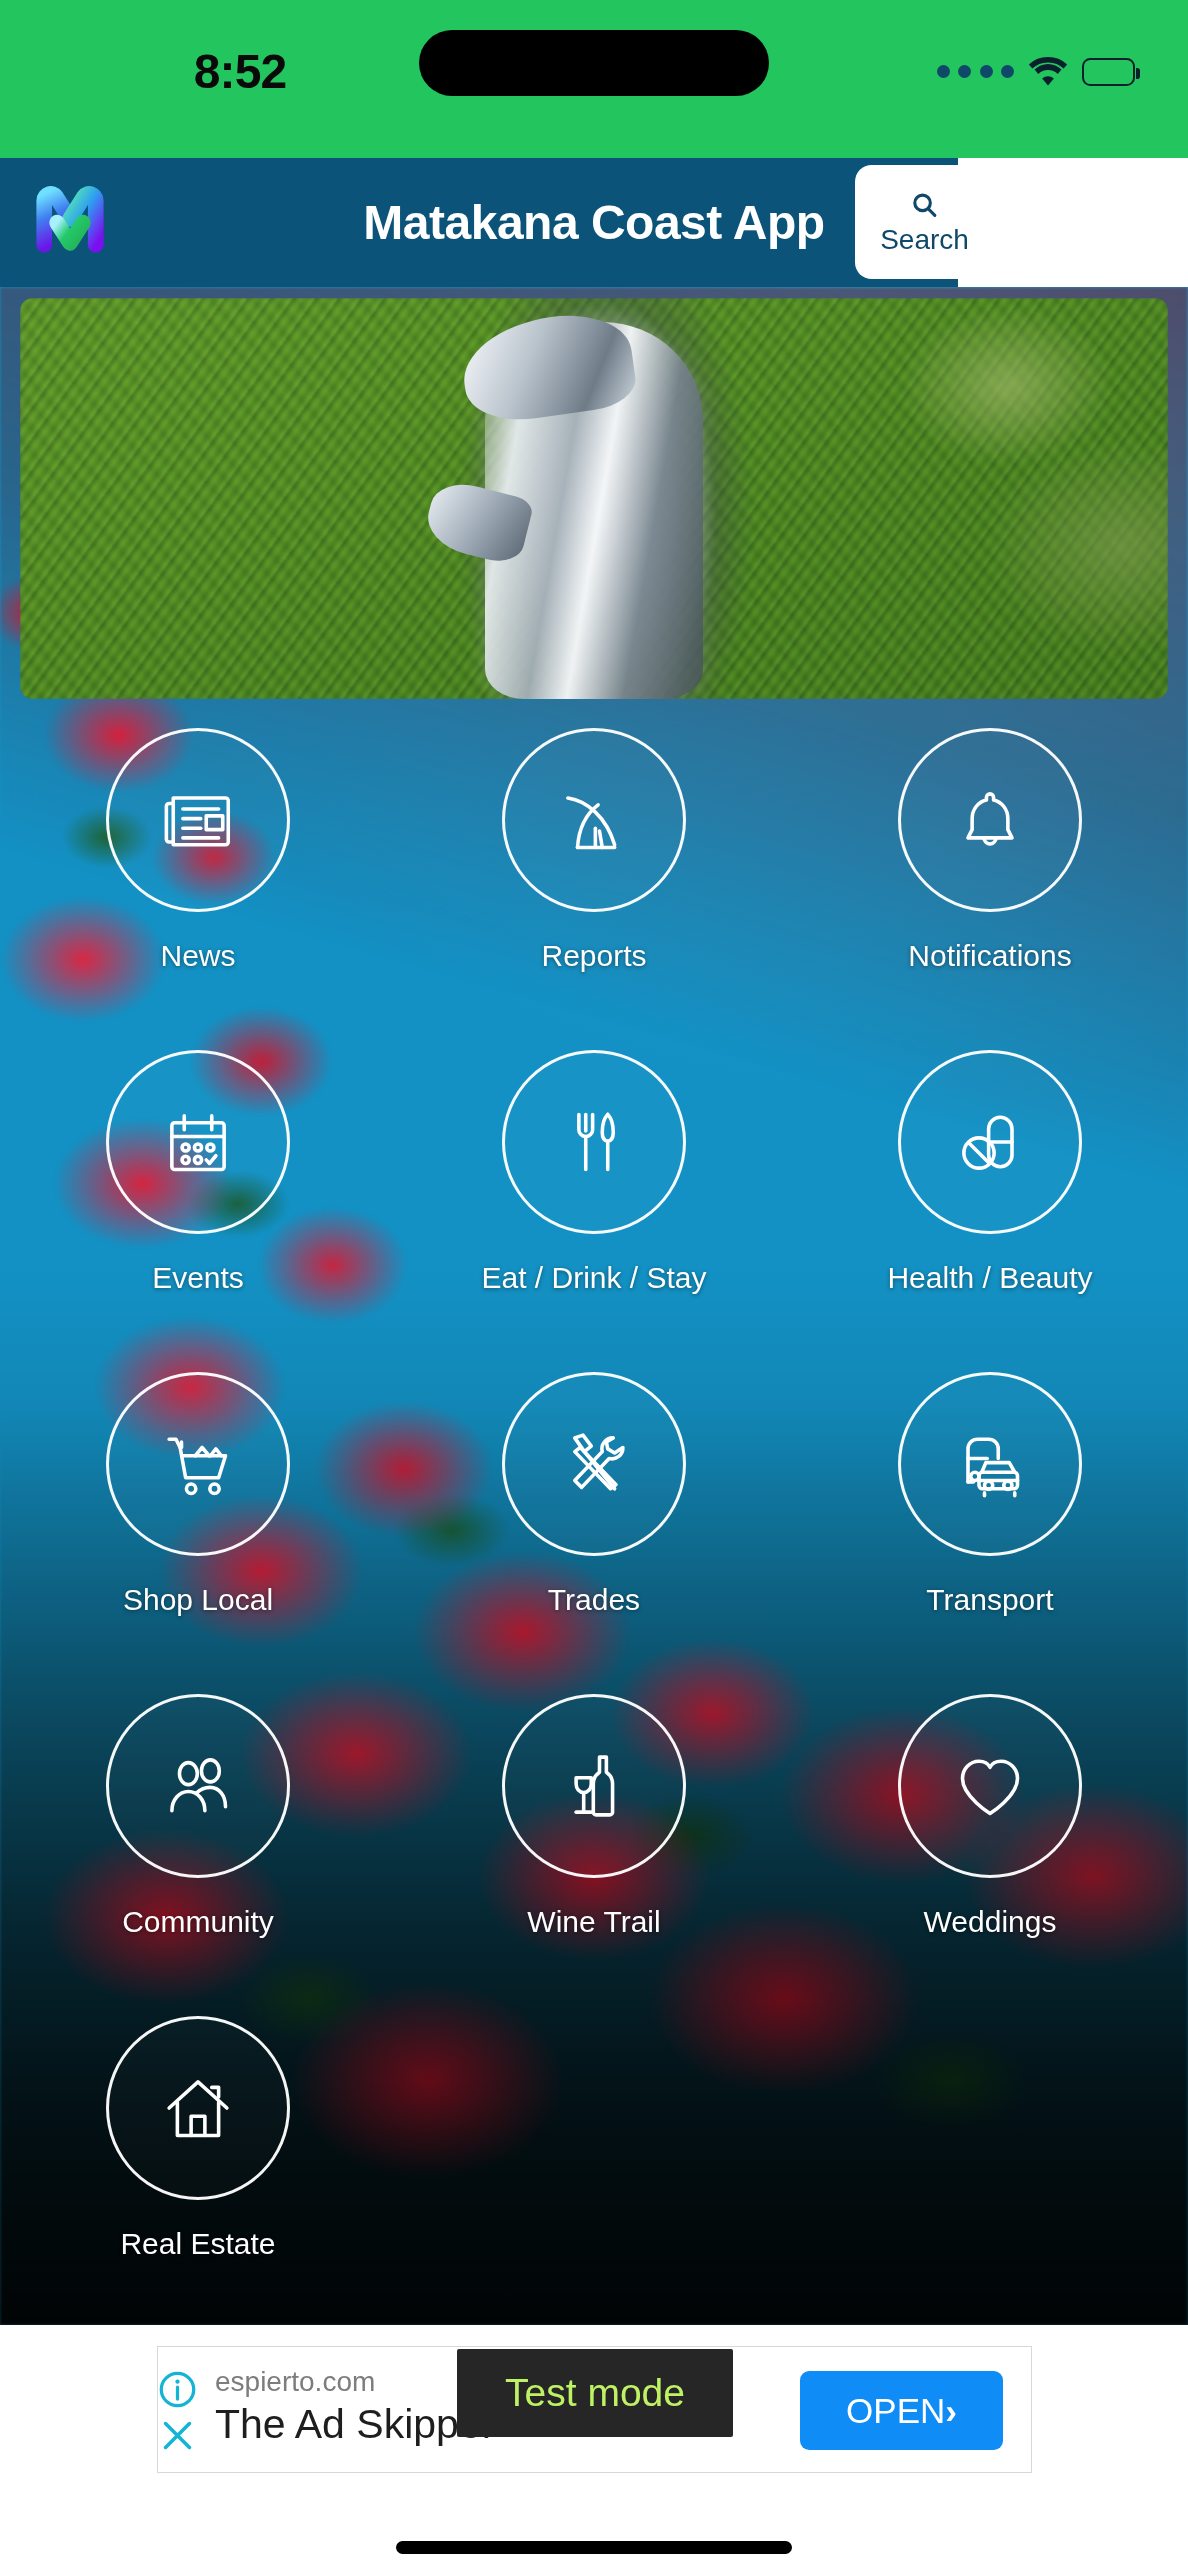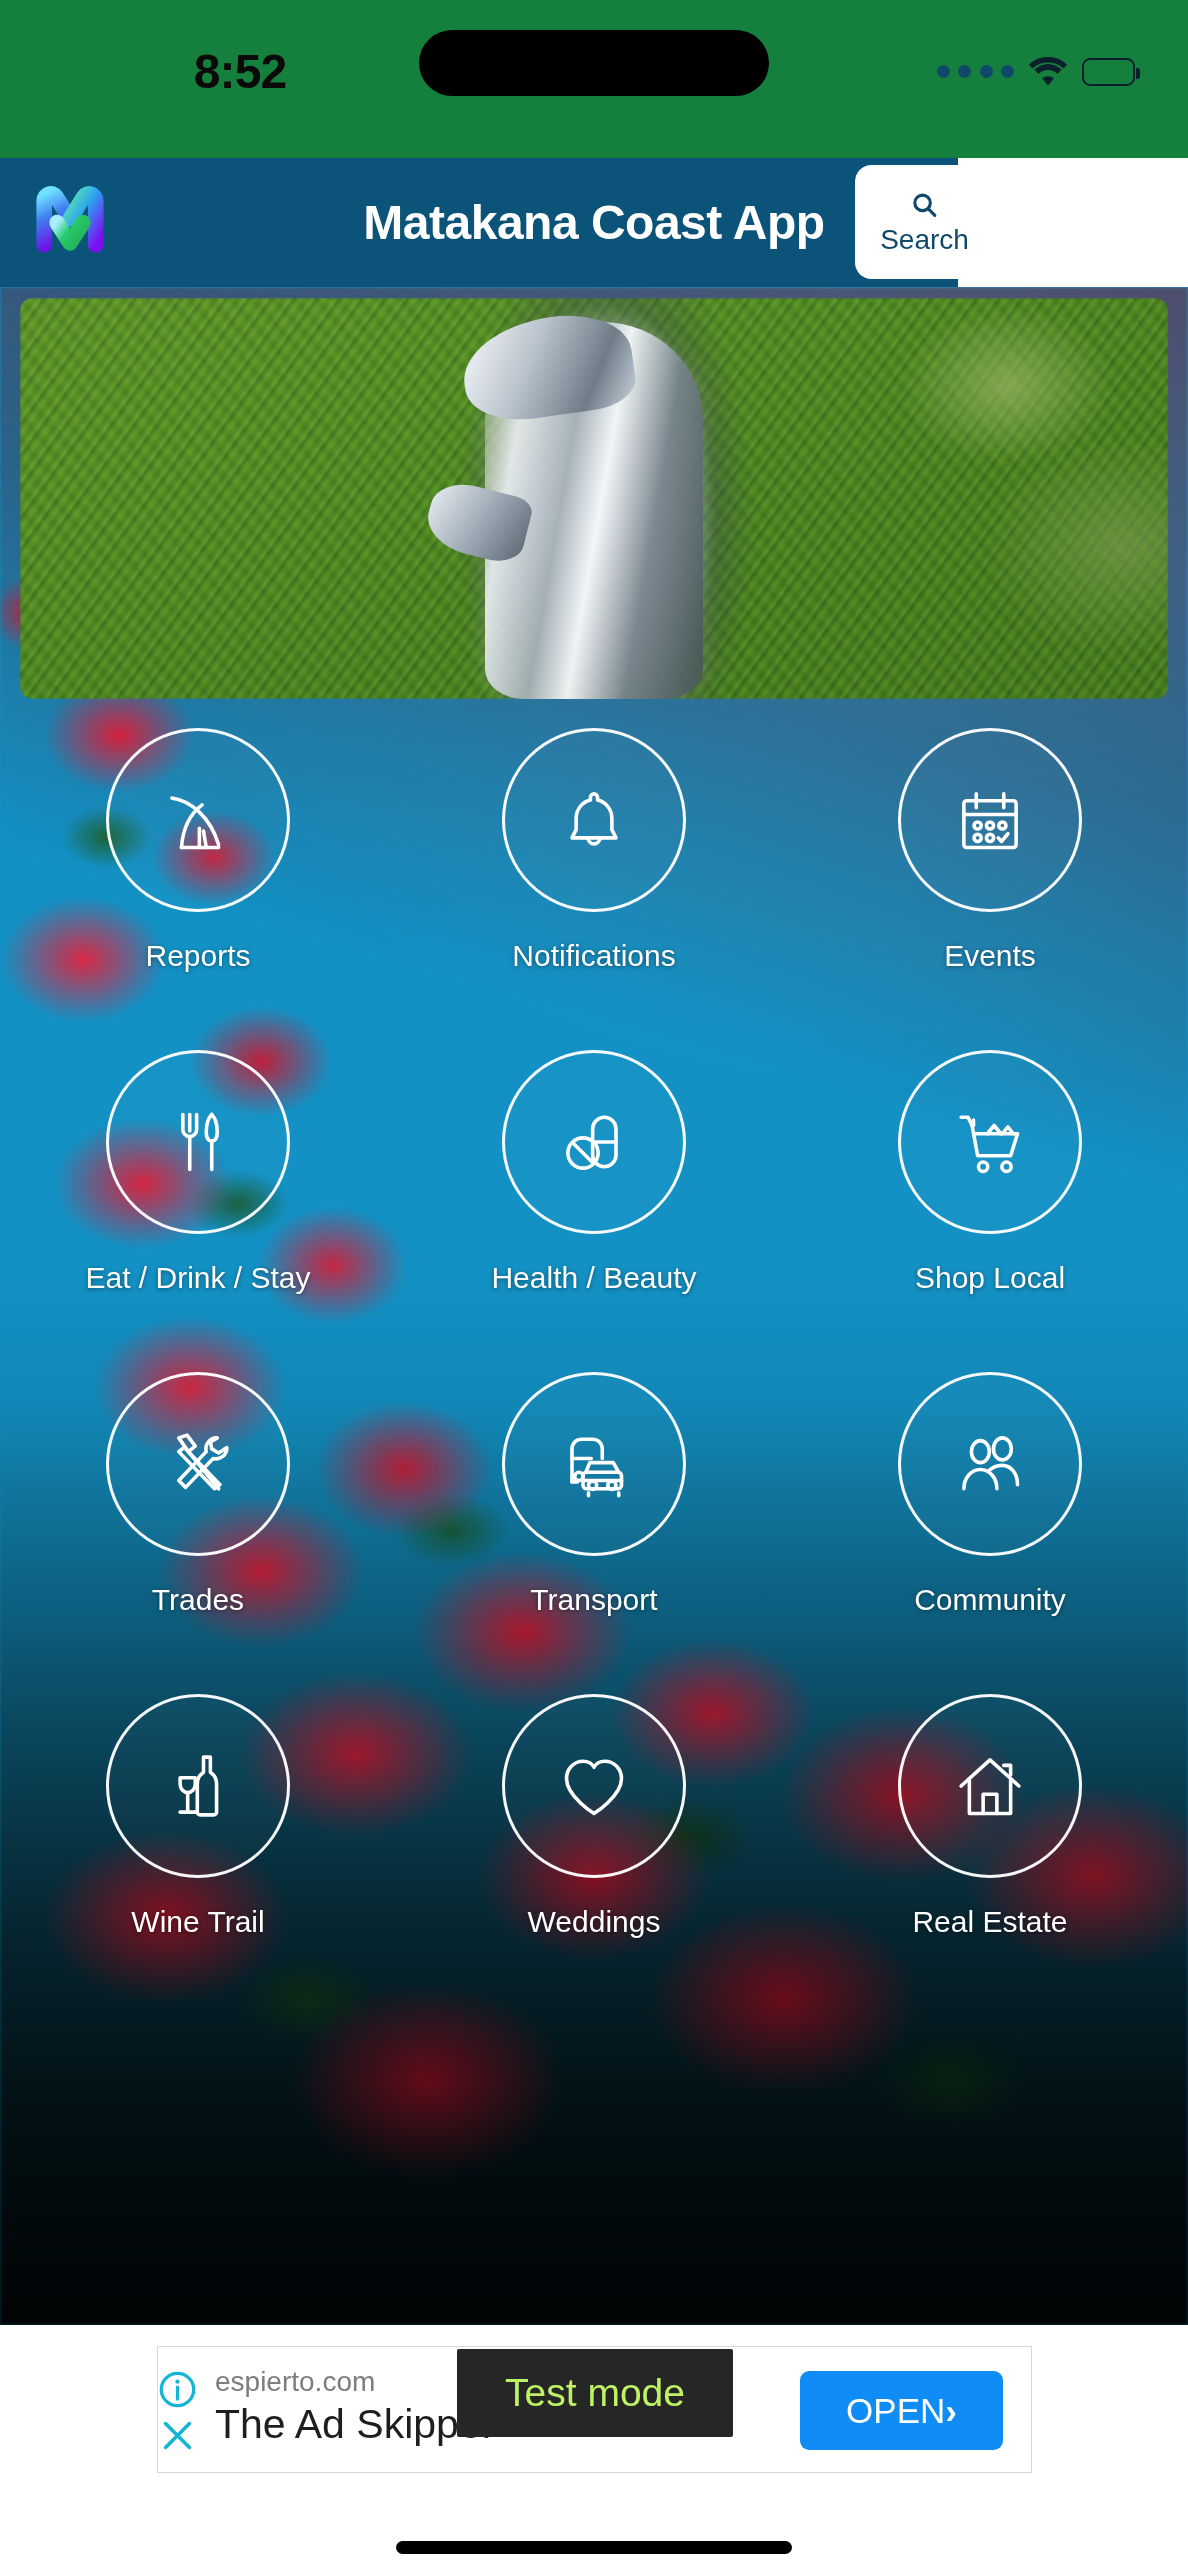--- a/index.html
+++ b/index.html
@@ -9,21 +9,21 @@
     background:#ffffff;
     overflow:hidden;
     position:relative;
   }
 
   #phone { position:absolute; inset:0; width:1188px; height:2576px; overflow:hidden; background:#fff; }
 
   
   .statusbar{
     position:absolute; top:0; left:0; width:1188px; height:158px;
-    background:#15803d; z-index:40;
+    background:#22c55e; z-index:40;
   }
   .sb-time{
     position:absolute; left:157px; top:44px; width:166px;
     font-size:48px; font-weight:600; color:#0a0a0a; letter-spacing:-0.9px;
     text-align:center; line-height:55px;
   }
   .dynamic-island{
     position:absolute; left:419px; top:30px; width:350px; height:66px;
     background:#000; border-radius:37px;
   }
@@ -220,20 +220,32 @@
       <div class="bg-vignette"></div>
     </div>
 
     <div class="hero">
       <div class="hero-photo"></div>
       <div class="hero-statue"></div>
     </div>
 
     <div class="grid">
 
+      <div class="tile">
+        <div class="ring">
+          <svg viewBox="0 0 64 64" fill="none" stroke="#fff" stroke-width="2.6" stroke-linecap="round" stroke-linejoin="round">
+            <path d="M14 16h38a2 2 0 0 1 2 2v30a2 2 0 0 1-2 2H14z"></path>
+            <path d="M14 20h-3a2 2 0 0 0-2 2v24a2 2 0 0 0 2 2h3"></path>
+            <path d="M21 24h26M21 31h13M21 45h26"></path>
+            <rect x="38" y="29" width="12" height="10"></rect>
+            <path d="M21 38h13"></path>
+          </svg>
+        </div>
+        <div class="tlabel">News</div>
+      </div>
 
       <div class="tile">
         <div class="ring">
           <svg viewBox="0 0 64 64" fill="none" stroke="#fff" stroke-width="2.6" stroke-linecap="round" stroke-linejoin="round">
             <path d="M13 16c14 2 28 14 34 34"></path>
             <path d="M20 52c1-15 7-25 15-31"></path>
             <path d="M20 52h27"></path>
             <path d="M33 52V38"></path>
             <path d="M38 52l-2-12"></path>
           </svg>

